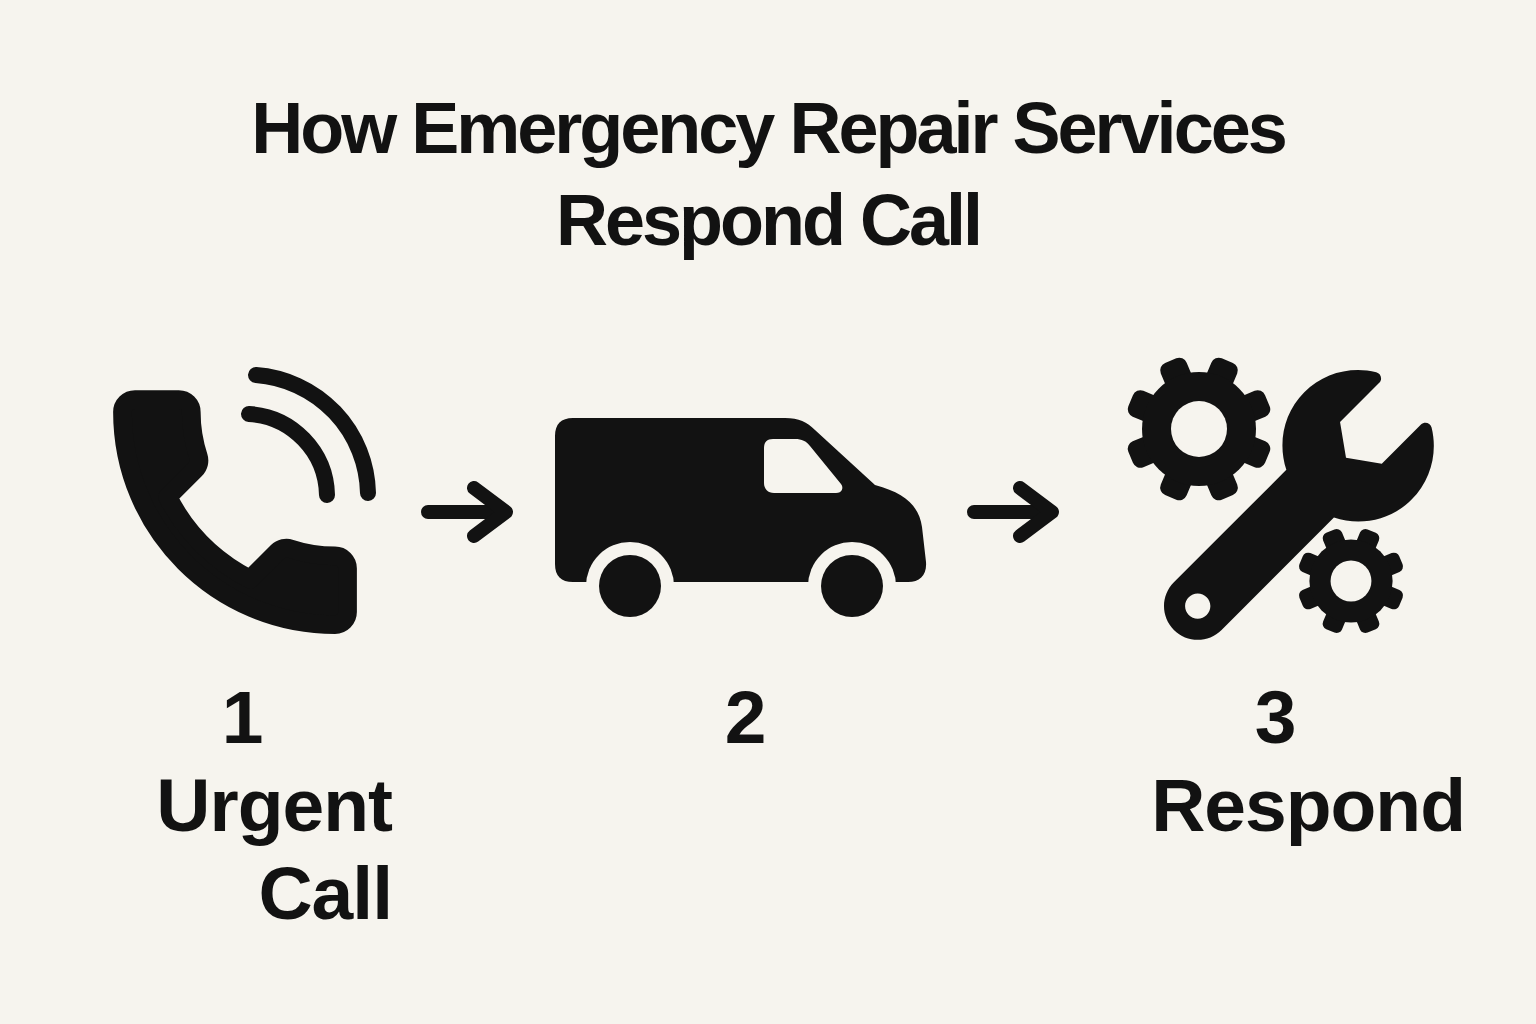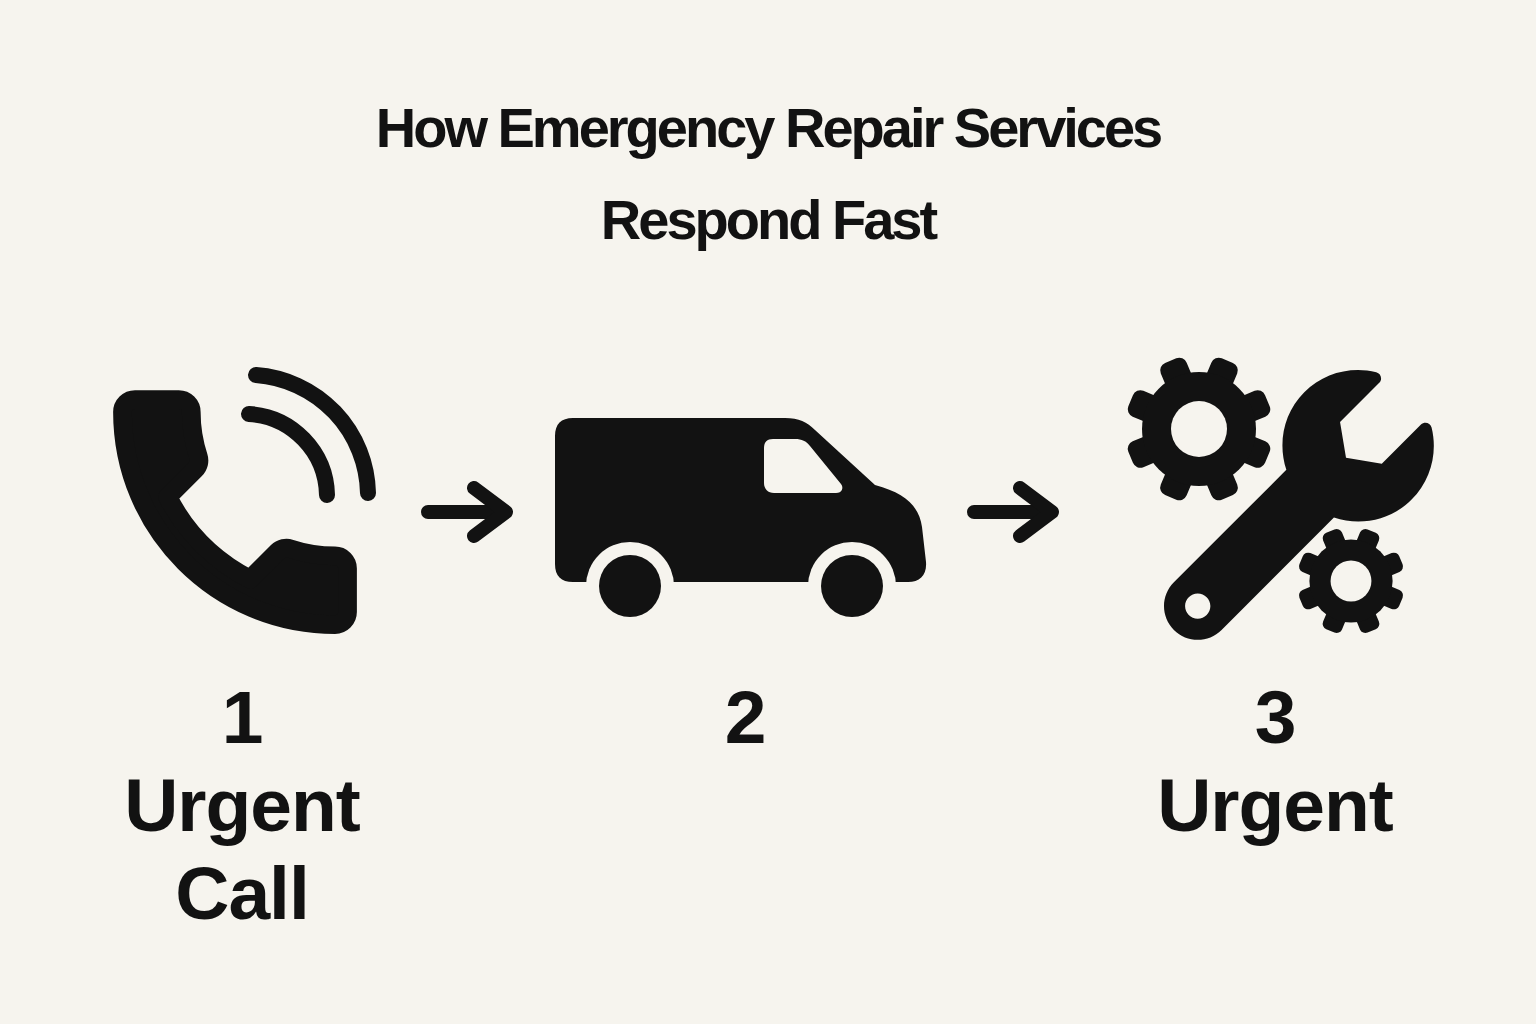--- a/index.html
+++ b/index.html
@@ -7,43 +7,43 @@
     --bg:#f6f4ee;
     --ink:#121212;
   }
   body{background:var(--bg);font-family:"Liberation Sans","DejaVu Sans",sans-serif;}
   .stage{
     position:relative;width:1536px;height:1024px;overflow:hidden;
     background:var(--bg);color:var(--ink);
   }
   .title{
     position:absolute;top:82px;left:0;width:1536px;
-    text-align:center;font-weight:700;font-size:56px;line-height:92px;
+    text-align:center;font-weight:700;font-size:72px;line-height:92px;
     letter-spacing:-3px;color:var(--ink);
   }
   .icon-slot{position:absolute;}
   .step-label{
     position:absolute;text-align:center;font-weight:700;
     font-size:75px;line-height:88px;letter-spacing:-1px;color:var(--ink);
   }
   .step-label .num{display:block;}
-  .step-label .lbl{display:block;}
+  .step-label .lbl{display:block;text-align:right;}
   svg{display:block;}
   .ink{fill:var(--ink);}
   .bgfill{fill:var(--bg);}
   .ink-stroke{stroke:var(--ink);fill:none;}
 </style>
 </head>
 <body>
 
 <div class="stage">
 
   <div class="title">
     <span>How Emergency Repair Services</span><br>
-    <span>Respond Fast</span>
+    <span>Respond Call</span>
   </div>
 
   <div class="icon-slot" style="left:112px;top:362px;">
     <svg width="270" height="280" viewBox="0 0 270 280">
       <g transform="translate(-27,0) scale(12.5)">
         <path class="ink" style="stroke:var(--ink);stroke-width:1.5;stroke-linejoin:round;" d="M6.62 10.79c1.44 2.83 3.76 5.14 6.59 6.59l2.2-2.2c.27-.27.67-.36 1.02-.24 1.12.37 2.33.57 3.57.57.55 0 1 .45 1 1V20c0 .55-.45 1-1 1-9.39 0-17-7.61-17-17 0-.55.45-1 1-1h3.5c.55 0 1 .45 1 1 0 1.25.2 2.45.57 3.57.11.35.03.74-.25 1.02l-2.2 2.2z"></path>
       </g>
       <path class="ink-stroke" style="stroke-width:16;stroke-linecap:round;" d="M137,52 A83,83 0 0 1 215,133"></path>
       <path class="ink-stroke" style="stroke-width:16;stroke-linecap:round;" d="M144,13 A121,121 0 0 1 256,131"></path>
     </svg>
@@ -113,16 +113,16 @@
     <span class="num">1</span>
     <span class="lbl">Urgent Call</span>
   </div>
 
   <div class="step-label" style="left:555px;top:673px;width:380px;">
     <span class="num">2</span>
   </div>
 
   <div class="step-label" style="left:1085px;top:673px;width:380px;">
     <span class="num">3</span>
-    <span class="lbl">Urgent</span>
+    <span class="lbl">Respond</span>
   </div>
 
 </div>
 
 </body></html>

